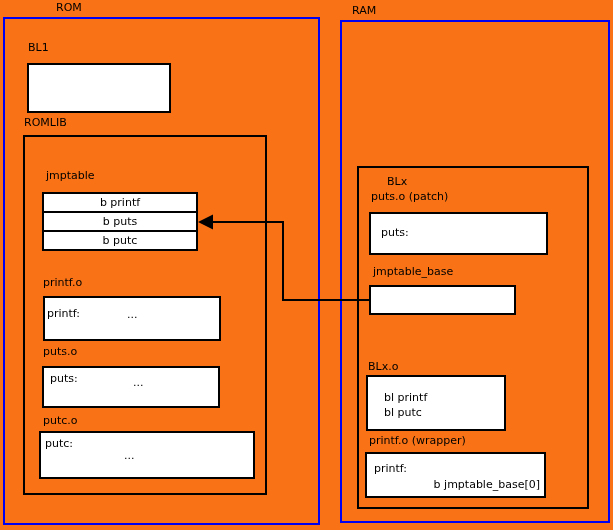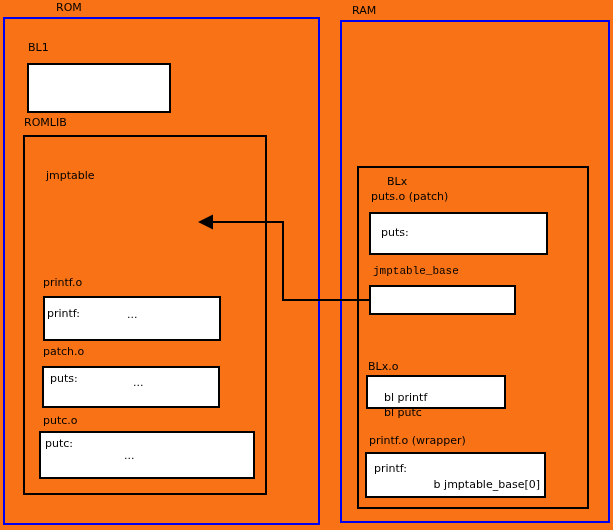--- a/index.html
+++ b/index.html
@@ -58,25 +58,25 @@
   #ram-region { left: 340px; top: 20px; width: 270px; height: 503px; }
   #ram-label  { left: 352px; top: 4px; }
 
   #blx-box   { left: 357px; top: 166px; width: 232px; height: 343px; background: transparent; }
   #blx-label { left: 356px; top: 175px; margin-left: 31px; }
 
   #puts-patch-label { left: 371px; top: 190px; }
   #puts-patch-box   { left: 369px; top: 212px; width: 179px; height: 43px; }
   #puts-patch-sym   { left: 10px;  top: 12px; }
 
-  #jmptable-base-label { left: 373px; top: 265px; font-family: Liberation Mono, monospace; }
+  #jmptable-base-label { left: 373px; top: 265px; }
   #jmptable-base-box   { left: 369px; top: 285px; width: 147px; height: 30px; }
 
   #blx-o-label { left: 368px; top: 360px; }
-  #blx-o-box   { left: 366px; top: 375px; width: 140px; height: 34px; }
+  #blx-o-box   { left: 366px; top: 375px; width: 140px; height: 56px; }
   #blx-o-line1 { left: 16px; top: 14px; }
   #blx-o-line2 { left: 16px; top: 29px; }
 
   #printf-wrapper-label { left: 369px; top: 434px; }
   #printf-wrapper-box   { left: 365px; top: 452px; width: 181px; height: 46px; }
   #printf-wrapper-sym   { left: 7px;  top: 8px; }
   #printf-wrapper-branch{ right: 4px; top: 24px; }
 
   #arrow-overlay {
     position: absolute;
@@ -93,28 +93,33 @@
   <div class="lbl" id="rom-label">ROM</div>
   <div class="region" id="rom-region"></div>
 
   <div class="lbl" id="bl1-label">BL1</div>
   <div class="bbox" id="bl1-box"></div>
 
   <div class="lbl" id="romlib-label">ROMLIB</div>
   <div class="bbox" id="romlib-box"></div>
 
   <div class="lbl" id="jmptable-label">jmptable</div>
+  <div class="abs" id="jmptable-stack">
+    <div class="jmptable-row">b printf</div>
+    <div class="jmptable-row">b puts</div>
+    <div class="jmptable-row">b putc</div>
+  </div>
 
   <div class="lbl" id="printf-o-label">printf.o</div>
   <div class="bbox" id="printf-o-box">
     <span class="txt" id="printf-o-sym">printf:</span>
     <span class="txt" id="printf-o-dots">...</span>
   </div>
 
-  <div class="lbl" id="puts-o-label">patch.o</div>
+  <div class="lbl" id="puts-o-label">puts.o</div>
   <div class="bbox" id="puts-o-box">
     <span class="txt" id="puts-o-sym">puts:</span>
     <span class="txt" id="puts-o-dots">...</span>
   </div>
 
   <div class="lbl" id="putc-o-label">putc.o</div>
   <div class="bbox" id="putc-o-box">
     <span class="txt" id="putc-o-sym">putc:</span>
     <span class="txt" id="putc-o-dots">...</span>
   </div>

